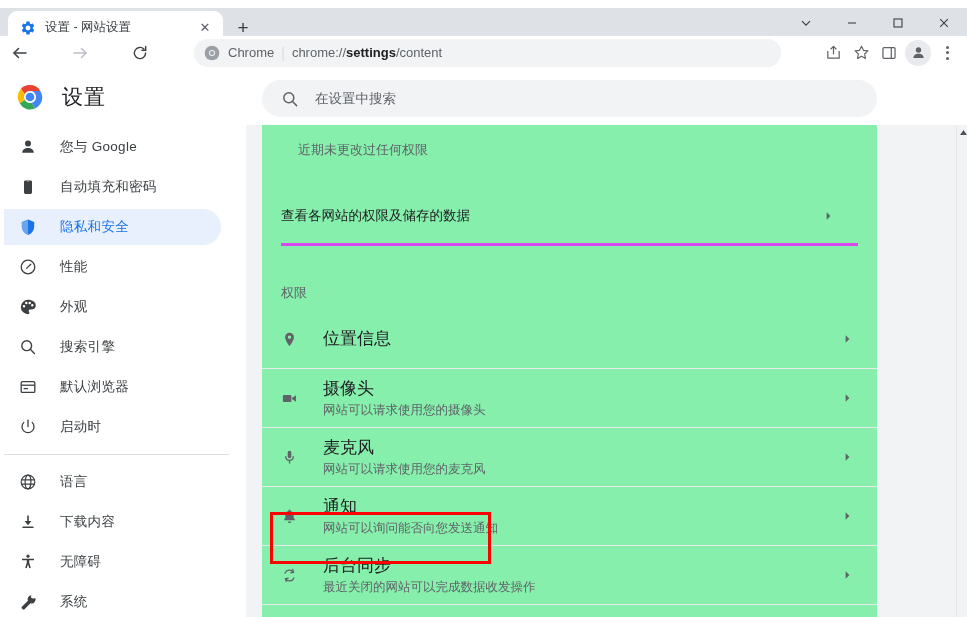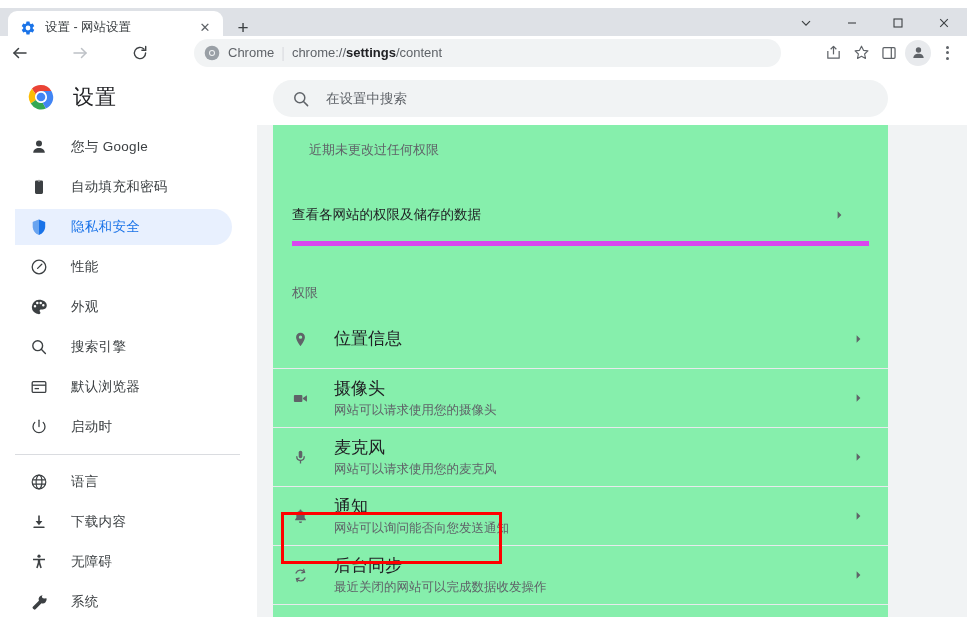--- a/index.html
+++ b/index.html
@@ -94,21 +94,21 @@
     color: #5f6368; margin: 0 2px;
   }
   .menu-dots {
     width: 28px; height: 28px;
     display: flex; flex-direction: column; align-items: center; justify-content: center;
     gap: 2.5px;
   }
   .menu-dots i { width: 3px; height: 3px; border-radius: 50%; background: #5f6368; display: block; }
 
   
-  .page { position: absolute; left: 15px; top: 69px; width: 785px; height: 548px; background: #ffffff; padding-left: 39px; }
+  .page { position: absolute; left: 4px; top: 69px; width: 785px; height: 548px; background: #ffffff; padding-left: 39px; }
   .settings-header {
     position: absolute; left: 0; top: 0; width: 967px; height: 56px;
     background: #ffffff;
     display: flex; align-items: center;
   }
   .chrome-logo { margin-left: 13px; width: 26px; height: 26px; }
   .settings-title {
     font-size: 21px; color: #202124; margin-left: 19px; letter-spacing: 1px;
   }
   .searchbox {
@@ -167,21 +167,21 @@
     font-size: 13px; color: #5f6368;
     padding: 16px 0 0 36px;
   }
   .row {
     display: flex; align-items: center;
     min-height: 48px;
     position: relative;
   }
   .row-link {
     height: 58px;
-    border-bottom: 5px solid #d946ef;
+    border-bottom: 3px solid #d946ef;
     text-align: right;
   }
   .row-link .row-title { font-size: 13.5px; color: #202124; }
   .section-label {
     font-size: 13px; color: #5f6368;
     padding: 38px 0 8px 0;
   }
   .perm-row {
     height: 59px;
     border-bottom: 1px solid #e8eaed;

